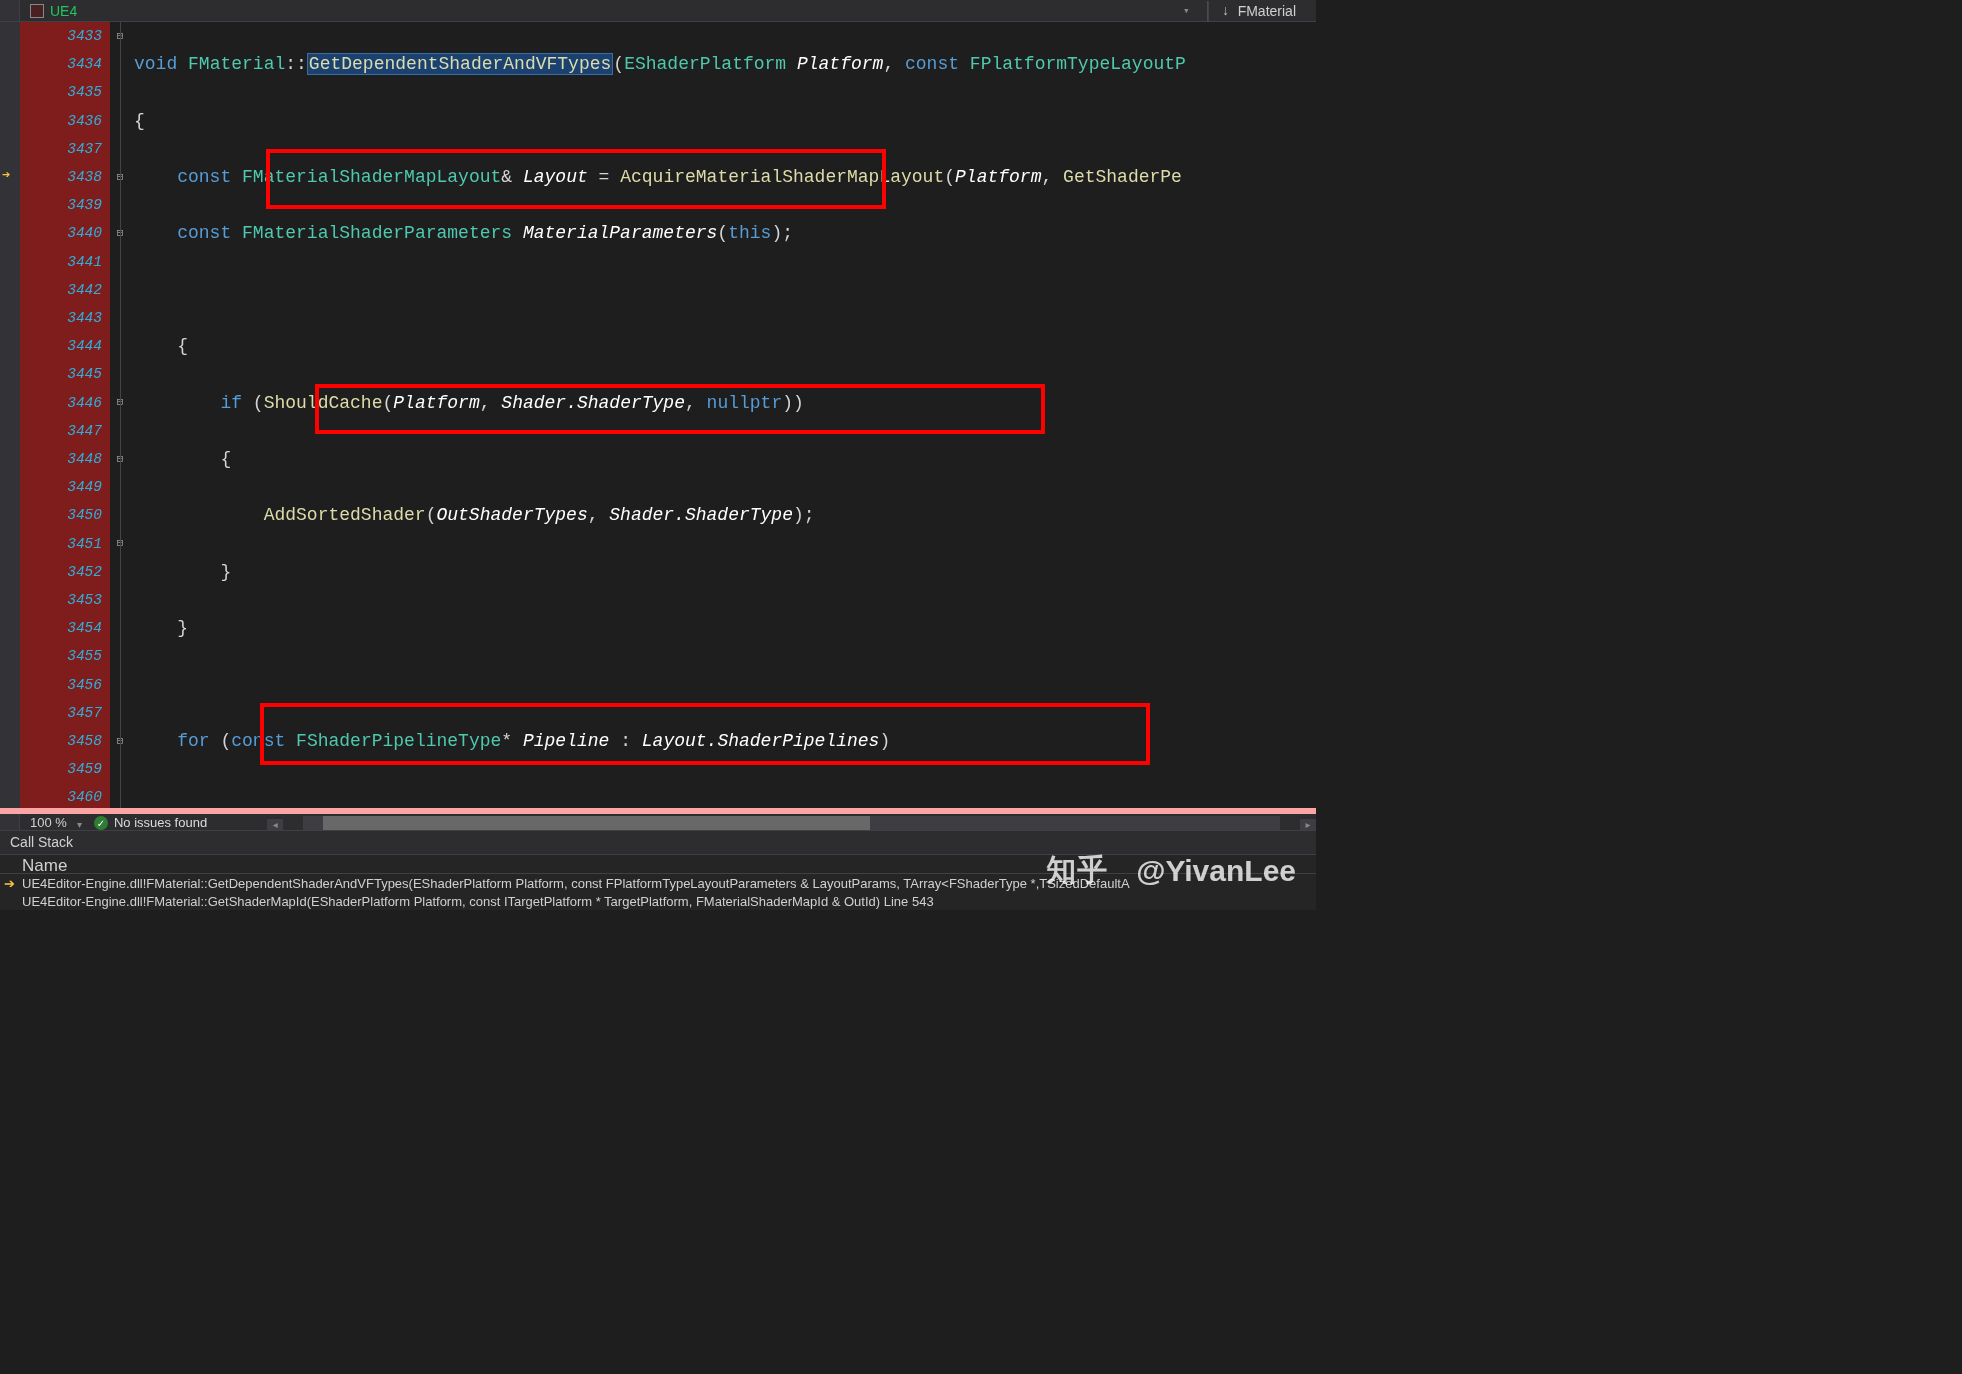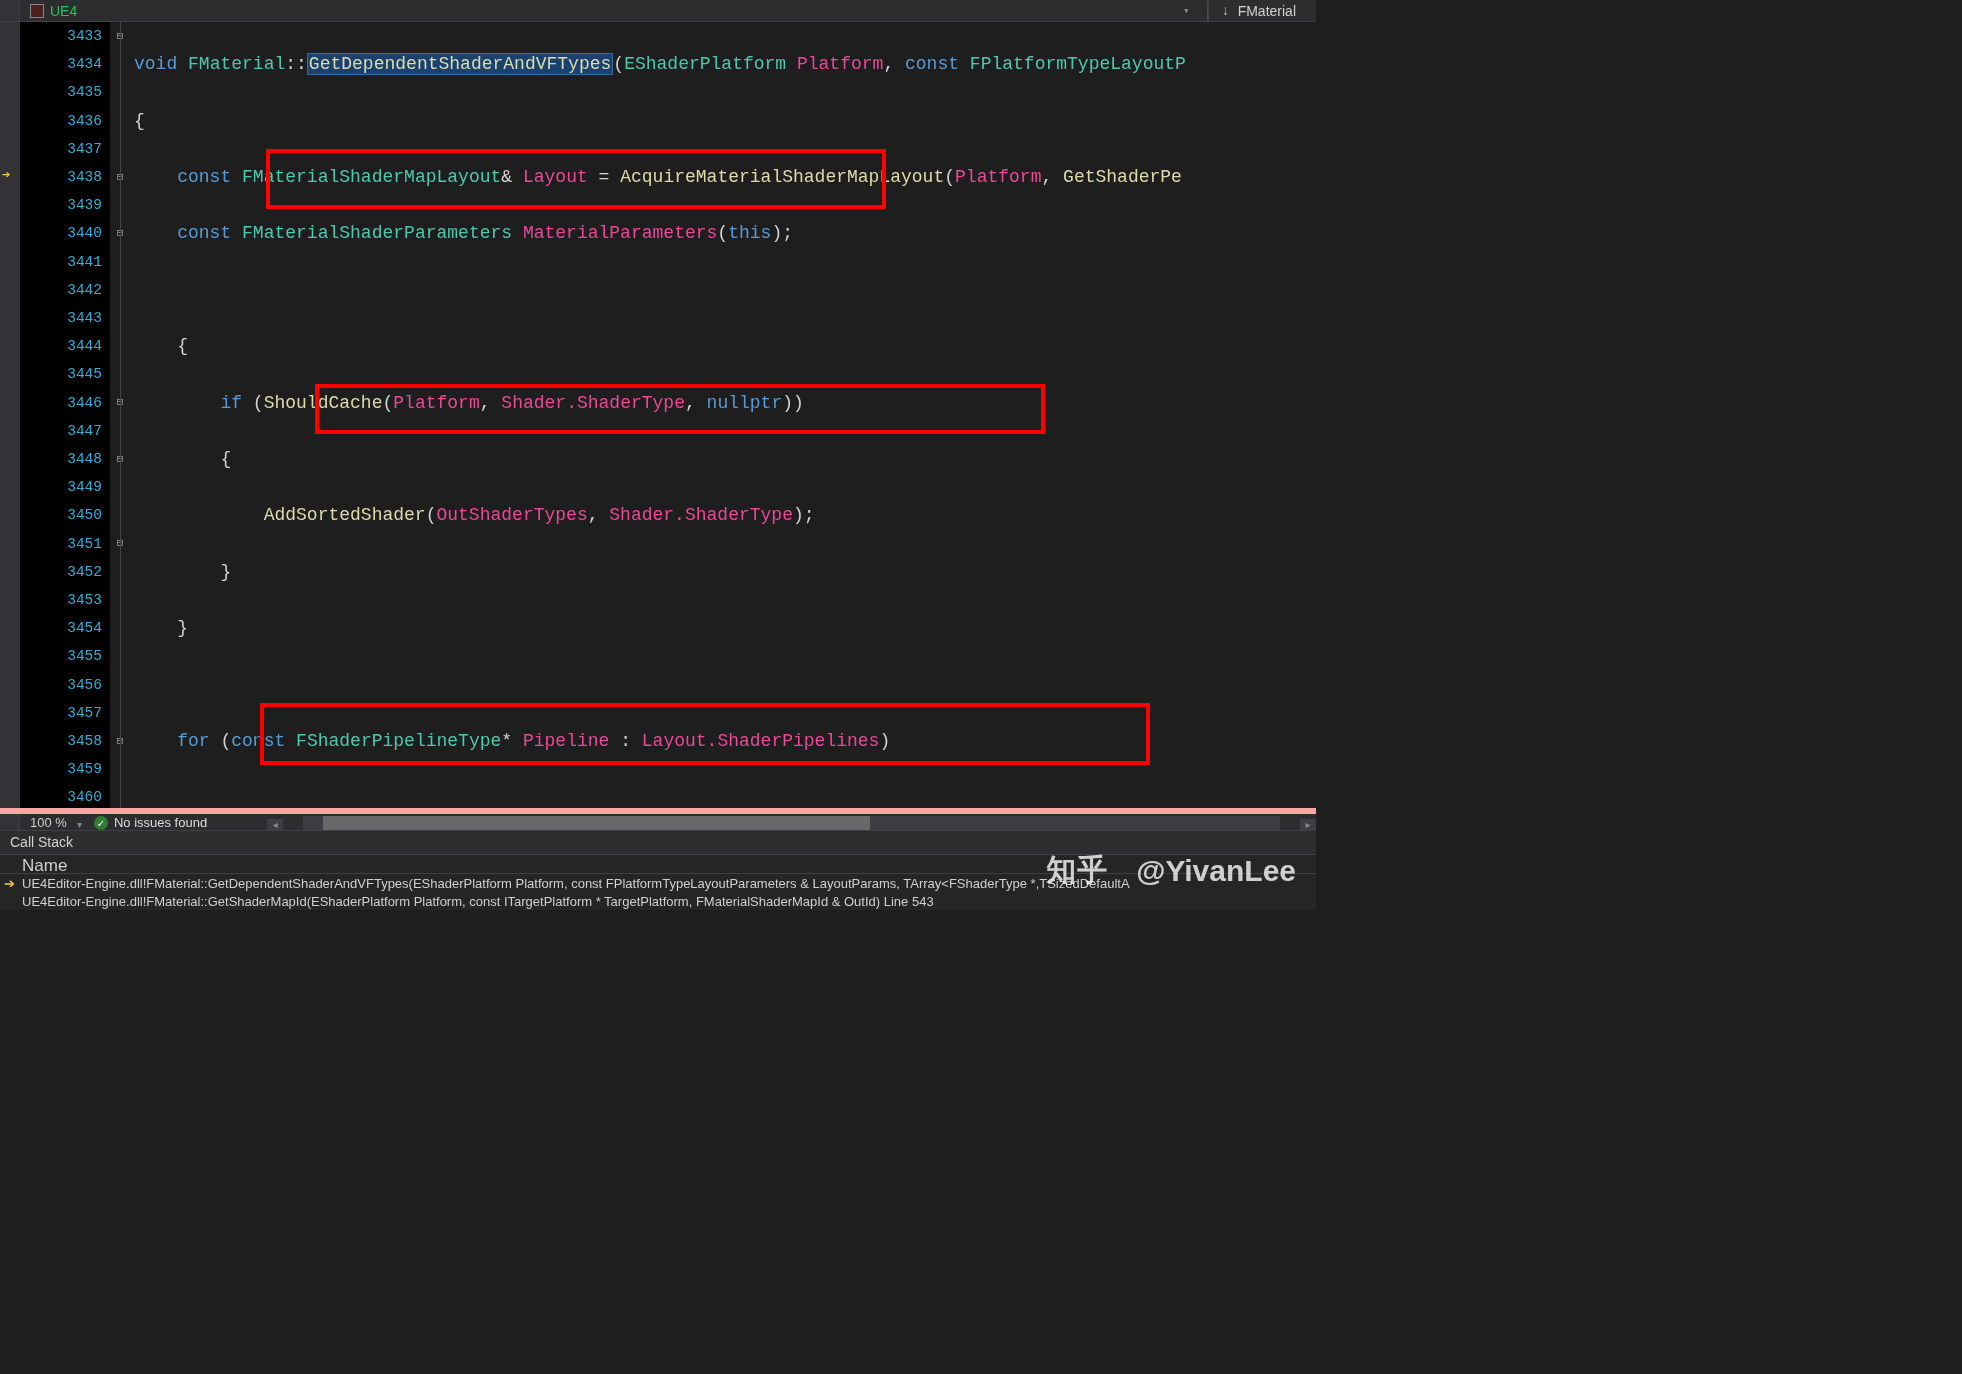--- a/index.html
+++ b/index.html
@@ -77,26 +77,27 @@
   position: relative;
 }
 .bp-arrow {
   position: absolute;
   left: 2px;
   color: #f6c842;
   font-size: 14px;
 }
 .gutter {
   width: 90px;
-  background: #000000;
+  background: #7f1d1d;
   text-align: right;
   color: #2faedb;
   padding-right: 8px;
   line-height: 28.2px;
   font-size: 14.5px;
+  font-style: italic;
 }
 .fold-col {
   width: 20px;
   background: #1e1e1e;
   color: #808080;
   line-height: 28.2px;
   font-size: 11px;
   text-align: center;
   position: relative;
 }
@@ -120,21 +121,21 @@
   padding-left: 4px;
   white-space: pre;
   overflow: hidden;
   position: relative;
 }
 .line { height: 28.2px; }
 
 .kw { color: #569cd6; }
 .type { color: #4ec9b0; }
 .func { color: #dcdcaa; }
-.param { color: #ec4899; }
+.param { color: #ffffff; font-style: italic; }
 .punc { color: #d4d4d4; }
 .sel-fn { background: #1a4170; border: 1px solid #3a6da0; padding: 0 1px; color: #dcdcaa; }
 .elapsed { color: #888; font-size: 11px; font-family: 'Segoe UI', sans-serif; }
 
 .red-box {
   position: absolute;
   border: 4px solid #ff0000;
   pointer-events: none;
 }
 

